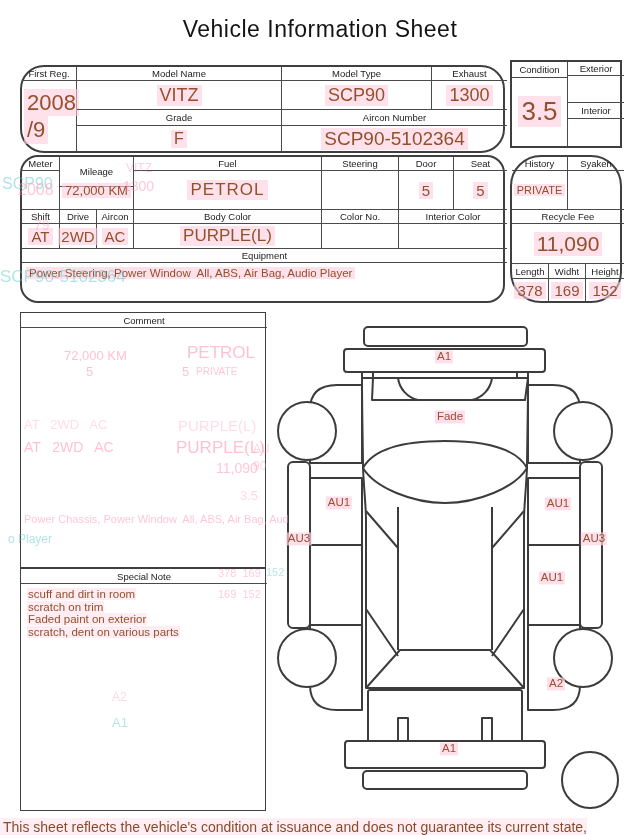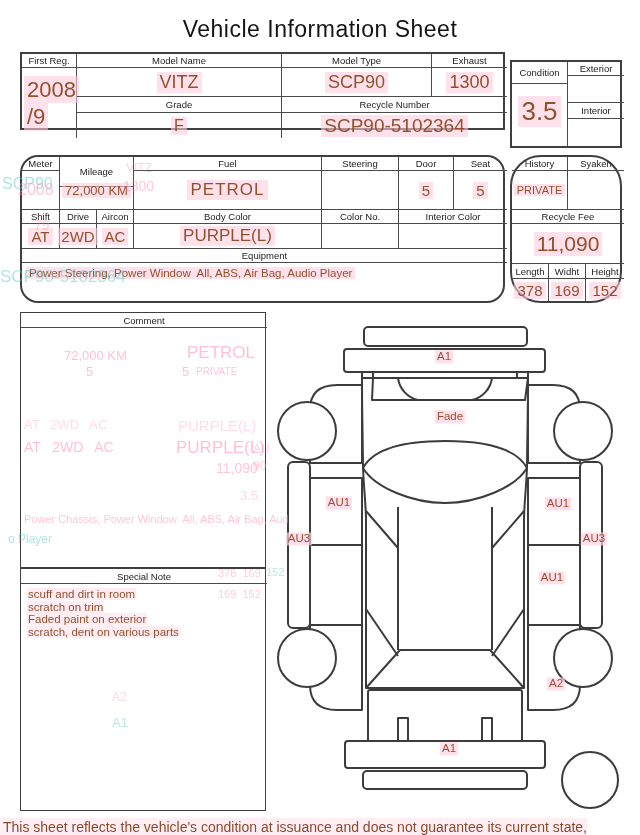--- a/index.html
+++ b/index.html
@@ -26,21 +26,21 @@
   .note-line{color:#94502c;font-size:11.5px;line-height:12.5px;}
   .note-line span{background:rgba(255,220,232,.5);padding:0 1px;}
 </style>
 </head>
 <body>
 
 <div class="sheet">
 
   <div class="abs title">Vehicle Information Sheet</div>
 
-  <div class="box" style="left:20px;top:52px;width:485px;height:78px;">
+  <div class="box" style="left:20px;top:65px;width:485px;height:88px;border-radius:24px;">
     <div class="cell hd br bb" style="left:0;top:0;width:55px;height:14px;">First Reg.</div>
     <div class="cell vl br" style="left:0;top:14px;width:55px;height:70px;flex-direction:column;align-items:flex-start;padding-left:2px;font-size:22px;line-height:1.25;">
       <span class="pk">2008</span>
       <span class="pk">/9</span>
     </div>
     <div class="cell hd br bb" style="left:55px;top:0;width:205px;height:14px;">Model Name</div>
     <div class="cell vl br bb" style="left:55px;top:14px;width:205px;height:29px;font-size:18px;">
         <span class="pk">VITZ</span>
       </div>
     <div class="cell hd br bb" style="left:260px;top:0;width:150px;height:14px;">Model Type</div>
@@ -48,28 +48,28 @@
         <span class="pk">SCP90</span>
       </div>
     <div class="cell hd bb" style="left:410px;top:0;width:75px;height:14px;">Exhaust</div>
     <div class="cell vl bb" style="left:410px;top:14px;width:75px;height:29px;font-size:18px;">
         <span class="pk">1300</span>
       </div>
     <div class="cell hd br bb" style="left:55px;top:43px;width:205px;height:16px;">Grade</div>
     <div class="cell vl br" style="left:55px;top:59px;width:205px;height:25px;font-size:16px;">
         <span class="pk">F</span>
       </div>
-    <div class="cell hd bb" style="left:260px;top:43px;width:225px;height:16px;">Recycle Number</div>
+    <div class="cell hd bb" style="left:260px;top:43px;width:225px;height:16px;">Aircon Number</div>
     <div class="cell vl" style="left:260px;top:59px;width:225px;height:25px;font-size:19px;">
         <span class="pk">SCP90-5102364</span>
       </div>
   </div>
 
   <div class="box" style="left:510px;top:60px;width:112px;height:88px;">
-    <div class="cell hd br bb" style="left:0;top:0;width:56px;height:22px;">Condition</div>
+    <div class="cell hd br bb" style="left:0;top:0;width:56px;height:16px;">Condition</div>
     <div class="cell vl br" style="left:0;top:14px;width:56px;height:70px;font-size:26px;">
         <span class="pk">3.5</span>
       </div>
     <div class="cell hd bb" style="left:56px;top:0;width:56px;height:14px;">Exterior</div>
     <div class="cell vl" style="left:56px;top:14px;width:56px;height:26px;"></div>
     <div class="cell hd bt bb" style="left:56px;top:40px;width:56px;height:17px;">Interior</div>
     <div class="cell vl" style="left:56px;top:57px;width:56px;height:27px;"></div>
   </div>
 
   <div class="box" style="left:20px;top:155px;width:485px;height:148px;border-radius:18px;">

